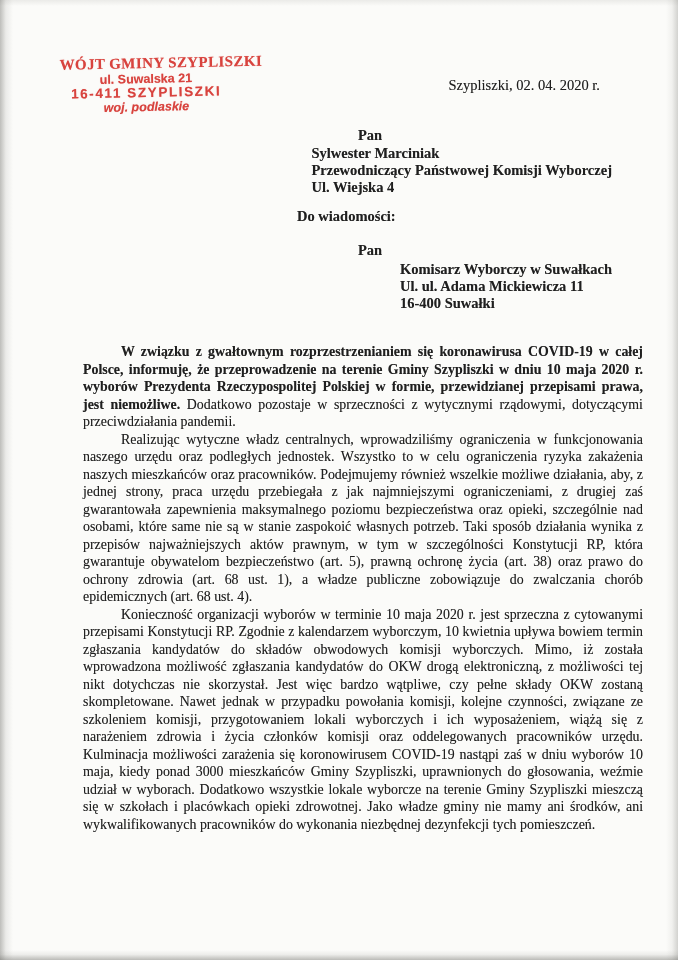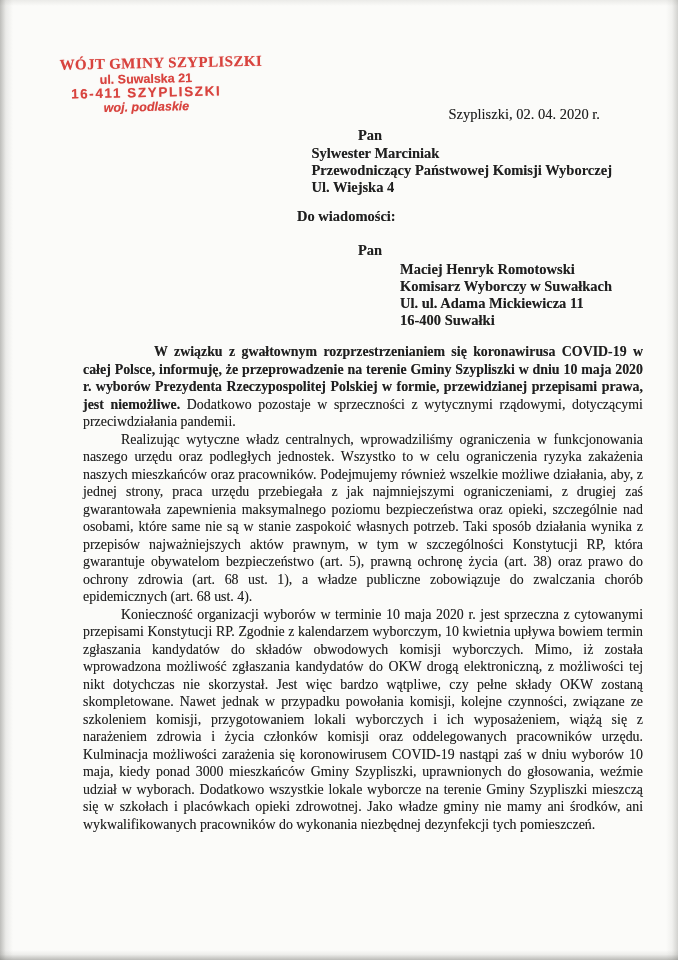--- a/index.html
+++ b/index.html
@@ -63,21 +63,20 @@
   .stamp-l4 {
     font-family: "Liberation Sans", sans-serif;
     font-style: italic; font-weight: 600; font-size: 12.5px;
   }
 
   .date {
     position: absolute;
     top: 77px; right: 78px;
     font-size: 14.5px;
     white-space: nowrap;
-    margin-top: 29px;
   }
 
   .pan {
     position: absolute;
     left: 332px;
     font-weight: bold;
     font-size: 14.5px;
     margin-left: 26px;
   }
   .pan1 { top: 127px; }
@@ -104,21 +103,21 @@
 
   .body-text {
     position: absolute;
     left: 83px; top: 343px;
     width: 560px;
     text-align: justify;
     font-size: 13.9px;
     line-height: 17.5px;
   }
   .body-text p { margin: 0; text-indent: 38px; }
-  .bold { font-weight: bold; margin-left: 33px; }
+  .bold { font-weight: bold; }
 </style>
 </head>
 <body>
 
 <div class="scan">
 
   <div class="edge edge-top"></div>
   <div class="edge edge-left"></div>
   <div class="edge edge-right"></div>
   <div class="edge edge-bottom"></div>
@@ -138,21 +137,20 @@
     <div>Sylwester Marciniak</div>
     <div>Przewodniczący Państwowej Komisji Wyborczej</div>
     <div>Ul. Wiejska 4</div>
   </div>
 
   <div class="cc txt">Do wiadomości:</div>
 
   <div class="pan pan2 txt">Pan</div>
 
   <div class="addr addr2 txt">
-    <div>Maciej Henryk Romotowski</div>
     <div>Komisarz Wyborczy w Suwałkach</div>
     <div>Ul. ul. Adama Mickiewicza 11</div>
     <div>16-400 Suwałki</div>
   </div>
 
   <div class="body-text txt">
     <p><span class="bold">W związku z gwałtownym rozprzestrzenianiem się koronawirusa COVID-19 w całej Polsce, informuję, że przeprowadzenie na terenie Gminy Szypliszki w dniu 10 maja 2020 r. wyborów Prezydenta Rzeczypospolitej Polskiej w formie, przewidzianej przepisami prawa, jest niemożliwe.</span><span> Dodatkowo pozostaje w sprzeczności z wytycznymi rządowymi, dotyczącymi przeciwdziałania pandemii.</span></p>
     <p>Realizując wytyczne władz centralnych, wprowadziliśmy ograniczenia w funkcjonowania naszego urzędu oraz podległych jednostek. Wszystko to w celu ograniczenia ryzyka zakażenia naszych mieszkańców oraz pracowników. Podejmujemy również wszelkie możliwe działania, aby, z jednej strony, praca urzędu przebiegała z jak najmniejszymi ograniczeniami, z drugiej zaś gwarantowała zapewnienia maksymalnego poziomu bezpieczeństwa oraz opieki, szczególnie nad osobami, które same nie są w stanie zaspokoić własnych potrzeb. Taki sposób działania wynika z przepisów najważniejszych aktów prawnym, w tym w szczególności Konstytucji RP, która gwarantuje obywatelom bezpieczeństwo (art. 5), prawną ochronę życia (art. 38) oraz prawo do ochrony zdrowia (art. 68 ust. 1), a władze publiczne zobowiązuje do zwalczania chorób epidemicznych (art. 68 ust. 4).</p>
     <p>Konieczność organizacji wyborów w terminie 10 maja 2020 r. jest sprzeczna z cytowanymi przepisami Konstytucji RP. Zgodnie z kalendarzem wyborczym, 10 kwietnia upływa bowiem termin zgłaszania kandydatów do składów obwodowych komisji wyborczych. Mimo, iż została wprowadzona możliwość zgłaszania kandydatów do OKW drogą elektroniczną, z możliwości tej nikt dotychczas nie skorzystał. Jest więc bardzo wątpliwe, czy pełne składy OKW zostaną skompletowane. Nawet jednak w przypadku powołania komisji, kolejne czynności, związane ze szkoleniem komisji, przygotowaniem lokali wyborczych i ich wyposażeniem, wiążą się z narażeniem zdrowia i życia członków komisji oraz oddelegowanych pracowników urzędu. Kulminacja możliwości zarażenia się koronowirusem COVID-19 nastąpi zaś w dniu wyborów 10 maja, kiedy ponad 3000 mieszkańców Gminy Szypliszki, uprawnionych do głosowania, weźmie udział w wyborach. Dodatkowo wszystkie lokale wyborcze na terenie Gminy Szypliszki mieszczą się w szkołach i placówkach opieki zdrowotnej. Jako władze gminy nie mamy ani środków, ani wykwalifikowanych pracowników do wykonania niezbędnej dezynfekcji tych pomieszczeń.</p>
   </div>

